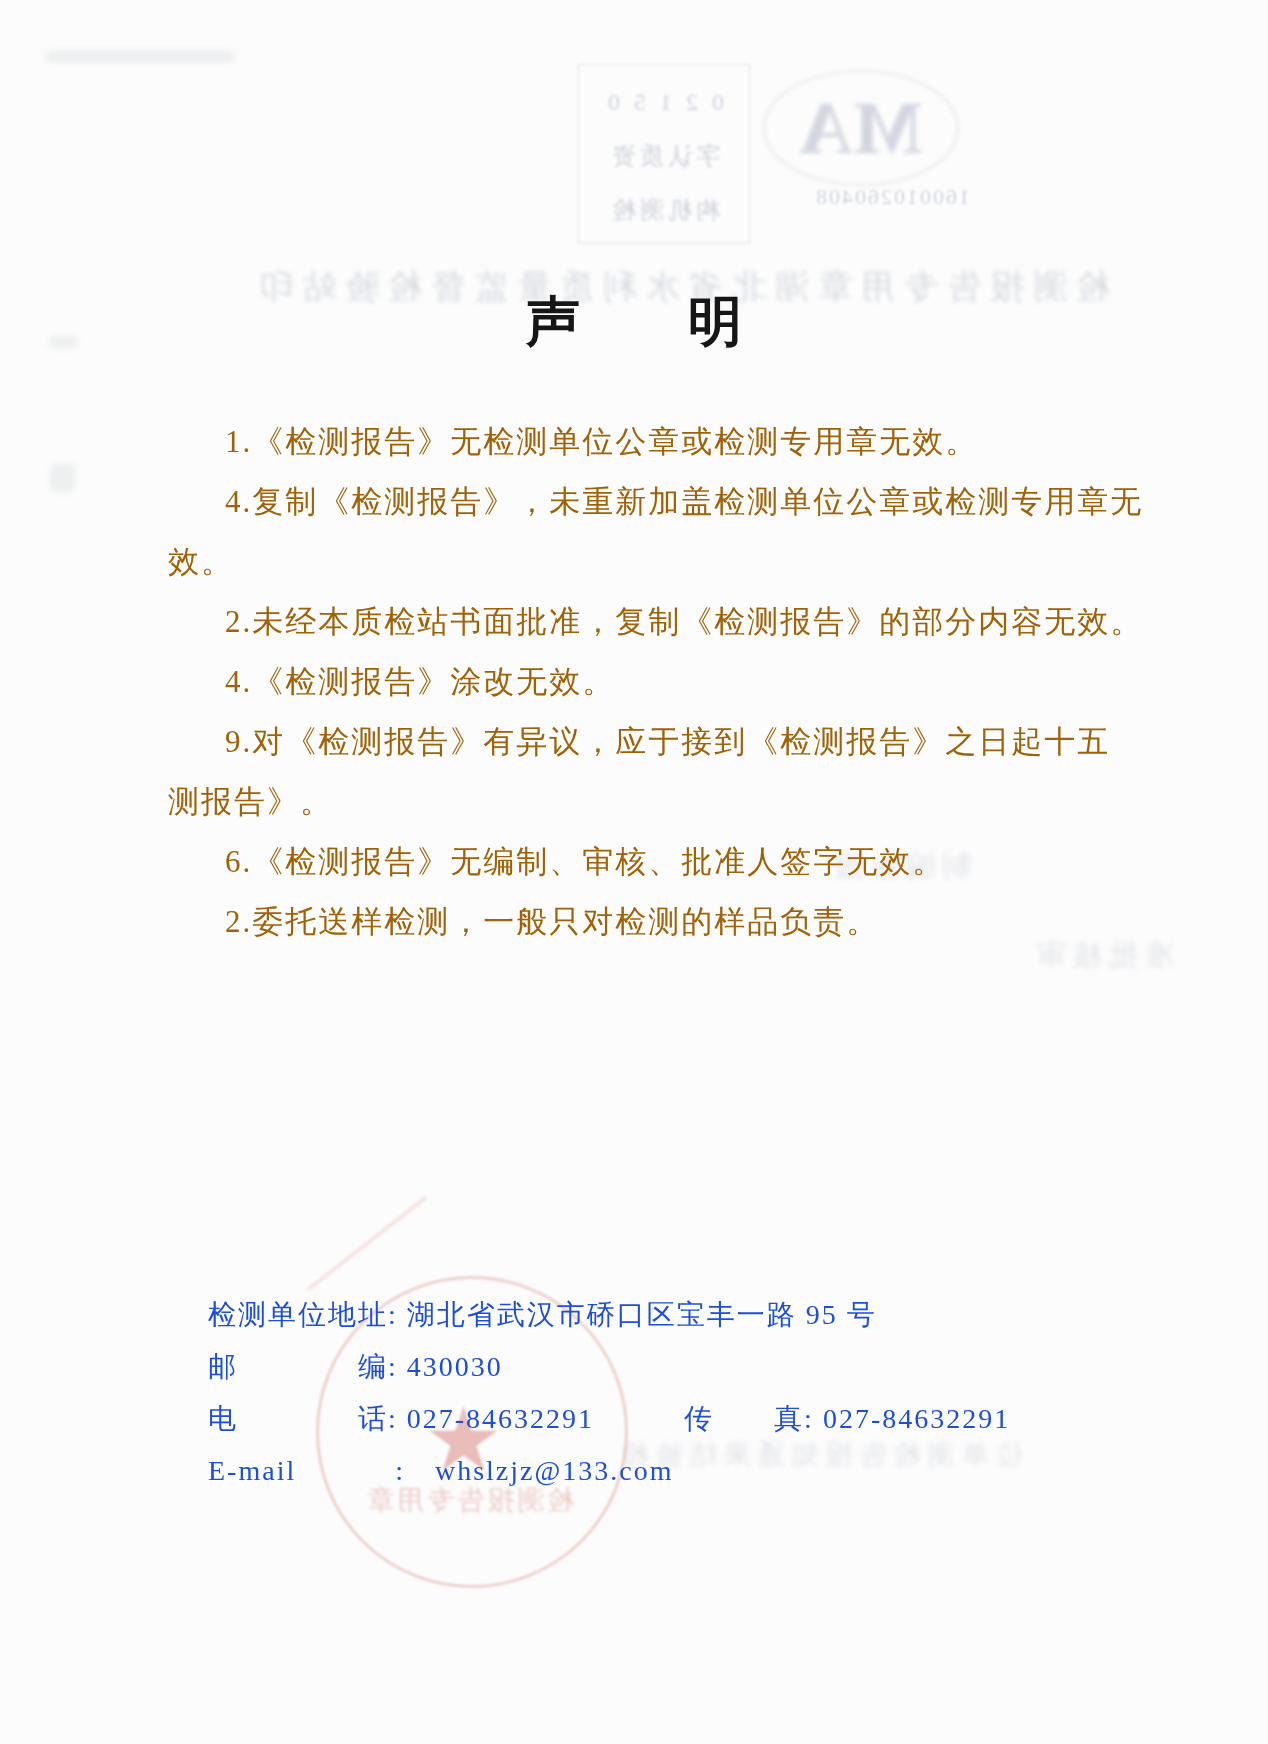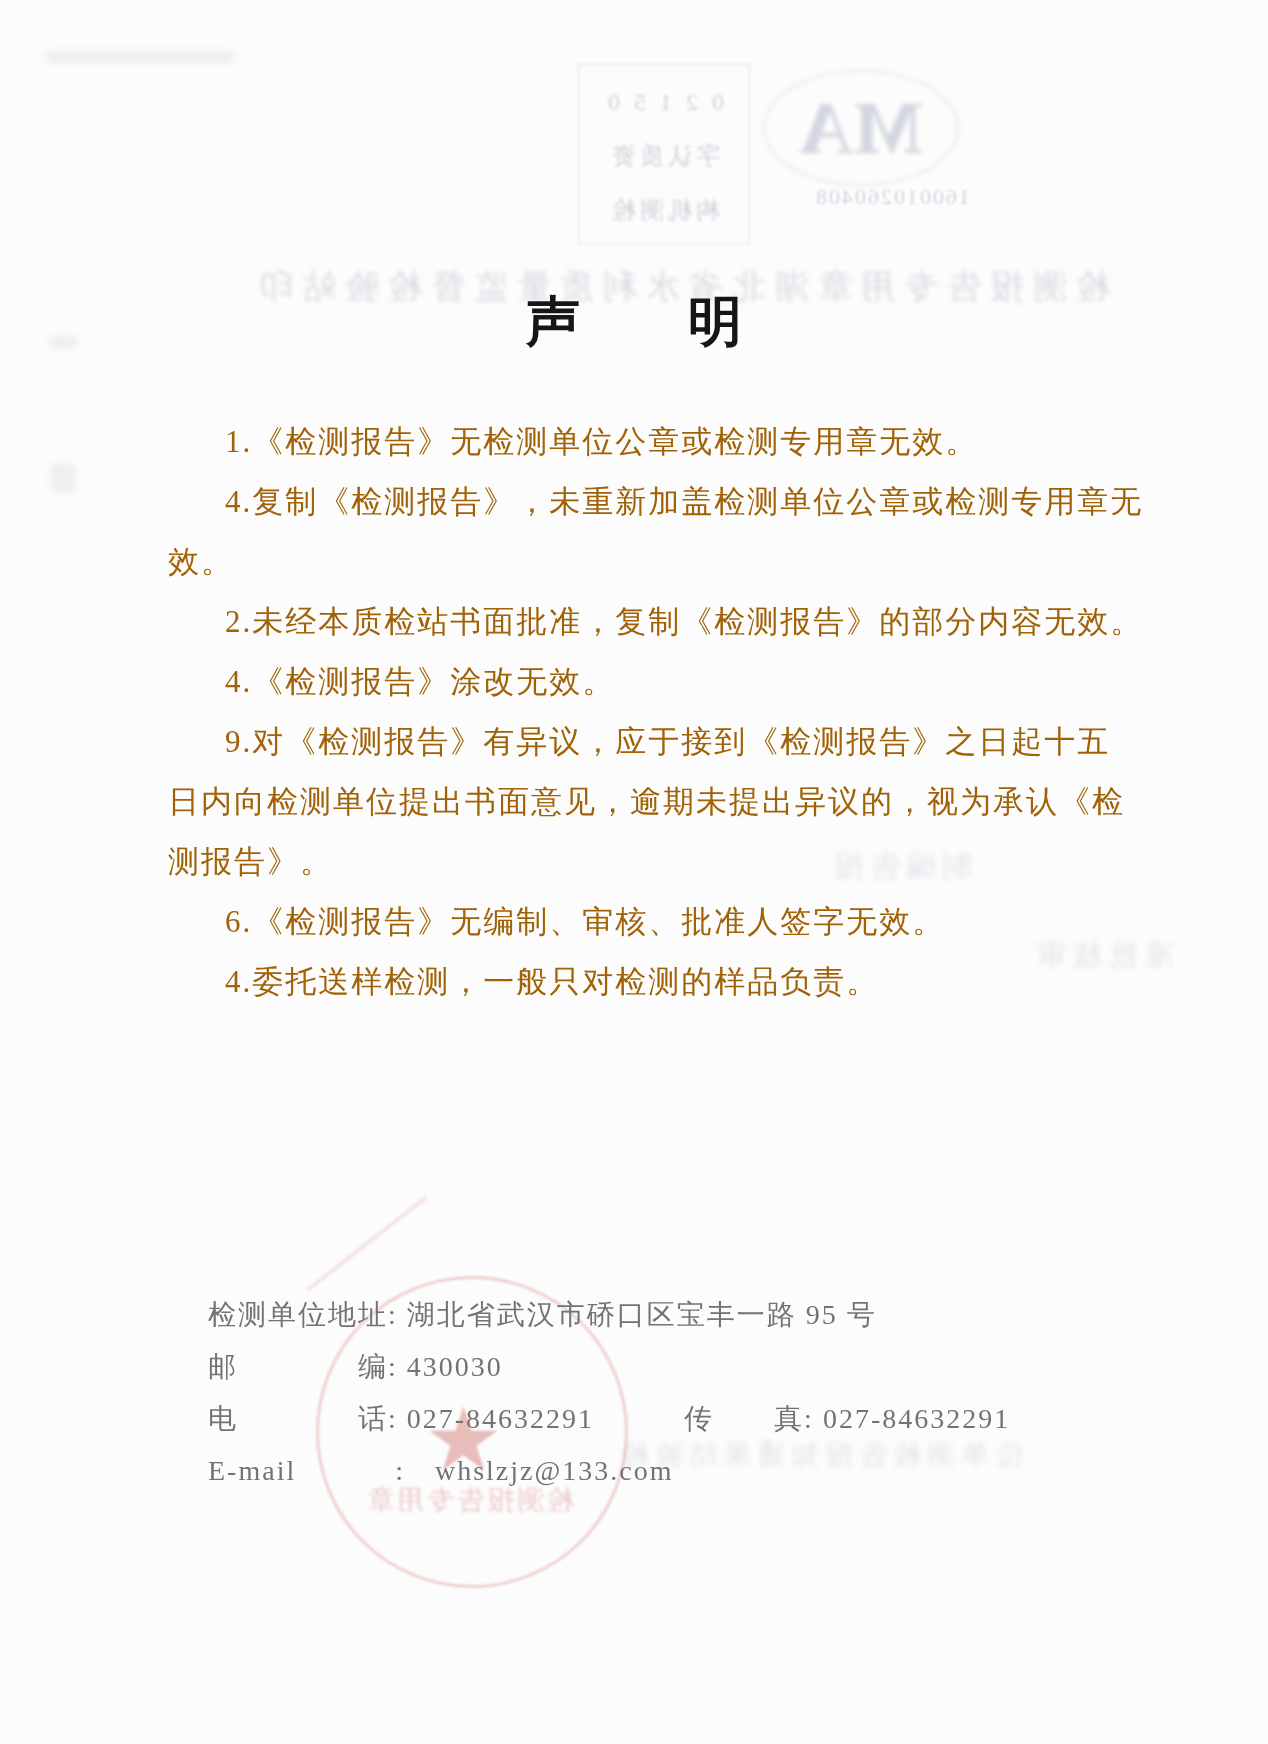--- a/index.html
+++ b/index.html
@@ -77,21 +77,21 @@
     font-size:54px;line-height:64px;font-weight:bold;color:#161616;
   }
   .body-block{
     position:absolute;left:168px;top:412px;width:990px;
     font-size:31px;letter-spacing:2px;color:#a16207;
   }
   .line{height:60px;line-height:60px;white-space:nowrap;}
   .indent{padding-left:57px;}
   .contact{
     position:absolute;left:208px;top:1289px;
-    font-size:28px;letter-spacing:2px;color:#737373;
+    font-size:28px;letter-spacing:2px;color:#1d4ed8;
   }
   .contact .row{height:52px;line-height:52px;white-space:nowrap;}
 </style>
 </head>
 <body>
 
 <div class="page">
 
   <div class="ghost g-box">
     <span>0 2 1 5 0</span>
@@ -118,24 +118,23 @@
     <span>明</span>
   </h1>
 
   <div class="body-block">
     <div class="line indent">1.《检测报告》无检测单位公章或检测专用章无效。</div>
     <div class="line indent">4.复制《检测报告》，未重新加盖检测单位公章或检测专用章无</div>
     <div class="line">效。</div>
     <div class="line indent">2.未经本质检站书面批准，复制《检测报告》的部分内容无效。</div>
     <div class="line indent">4.《检测报告》涂改无效。</div>
     <div class="line indent">9.对《检测报告》有异议，应于接到《检测报告》之日起十五</div>
-    <div class="line">日内向检测单位提出书面意见，逾期未提出异议的，视为承认《检</div>
     <div class="line">测报告》。</div>
     <div class="line indent">6.《检测报告》无编制、审核、批准人签字无效。</div>
-    <div class="line indent">4.委托送样检测，一般只对检测的样品负责。</div>
+    <div class="line indent">2.委托送样检测，一般只对检测的样品负责。</div>
   </div>
 
   <div class="contact">
     <div class="row">检测单位地址: 湖北省武汉市硚口区宝丰一路 95 号</div>
     <div class="row">邮　　　　编: 430030</div>
     <div class="row">电　　　　话: 027-84632291　　　传　　真: 027-84632291</div>
     <div class="row">E-mail　　　 :　whslzjz@133.com</div>
   </div>
 
 </div>

